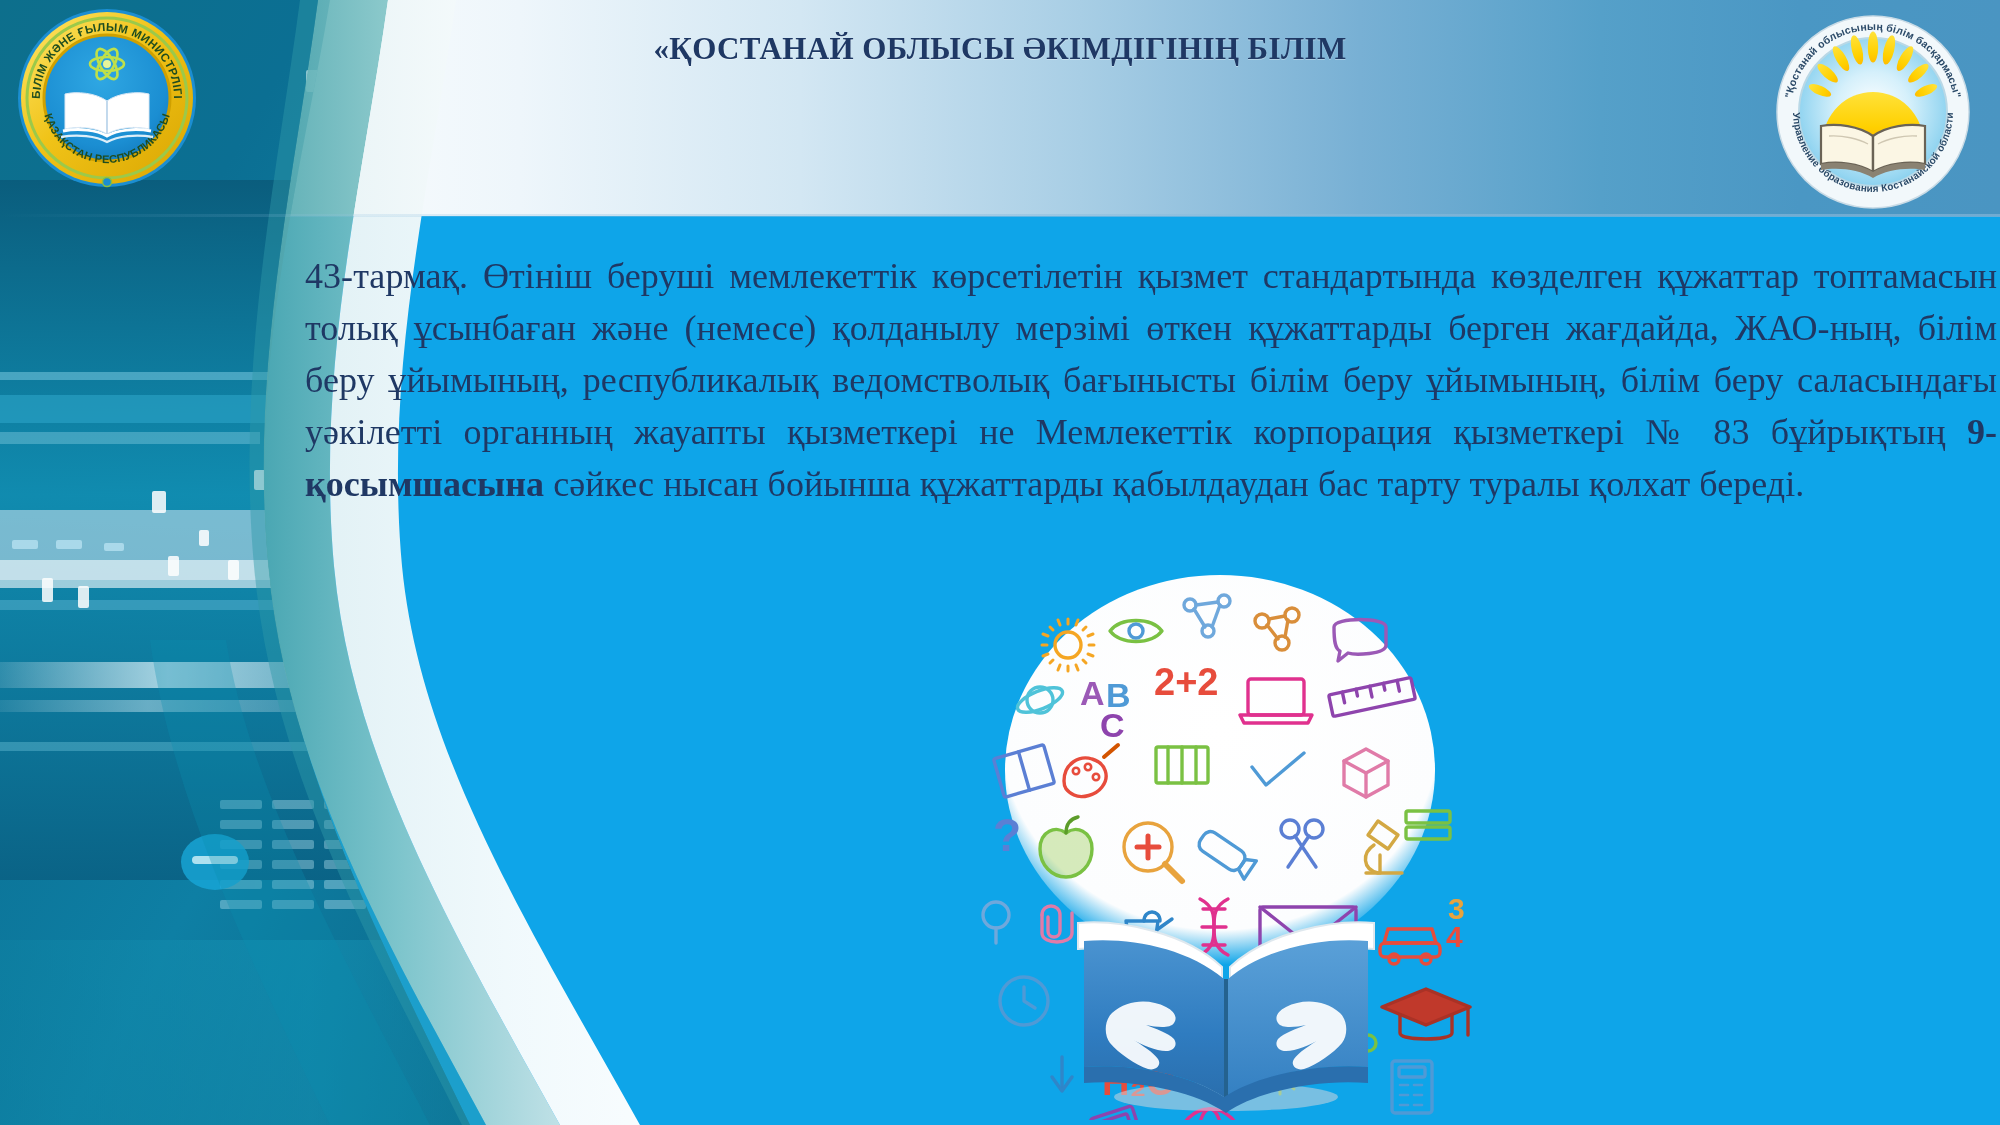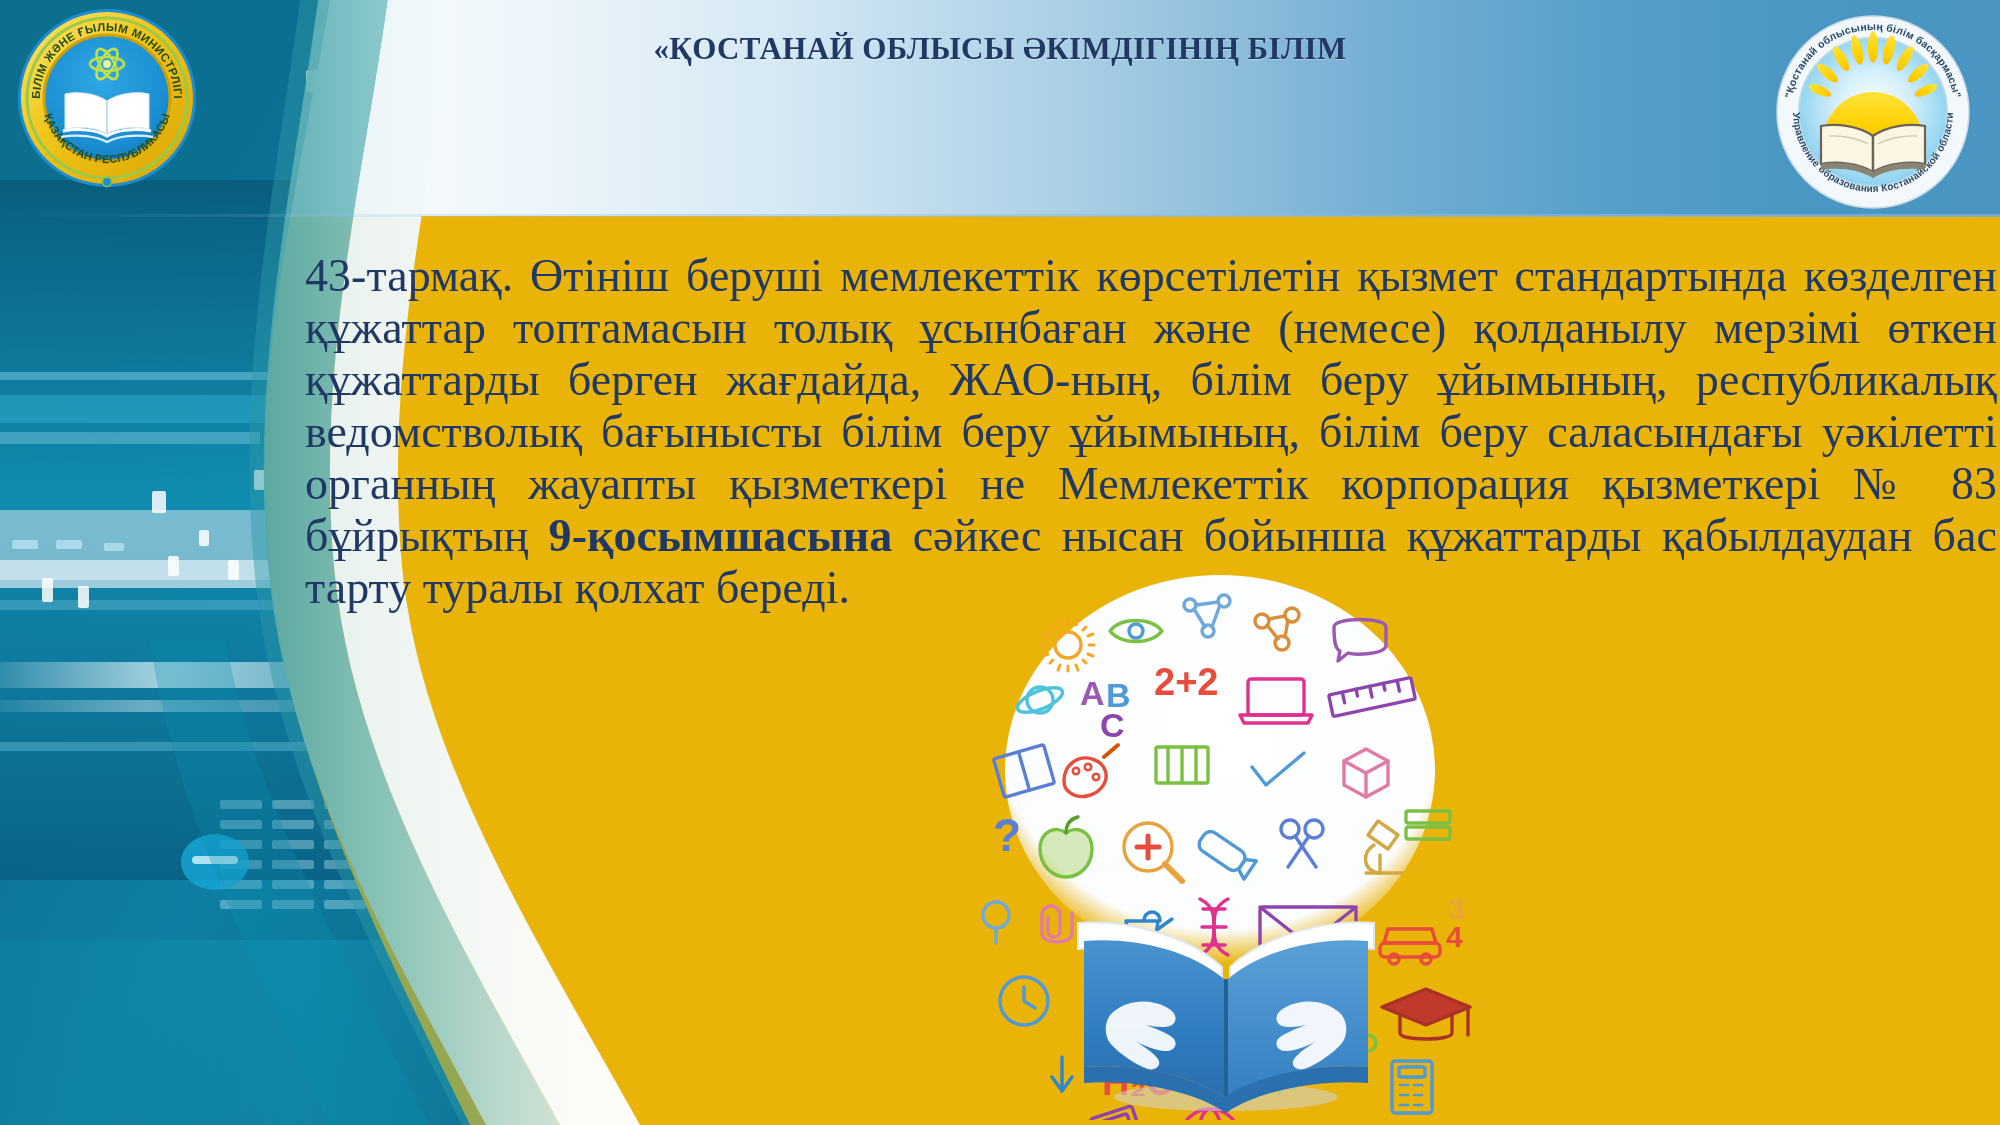--- a/index.html
+++ b/index.html
@@ -8,21 +8,21 @@
     background: #ffffff;
   }
   body {
     font-family: "Liberation Serif", serif;
   }
   .slide {
     position: relative;
     width: 2000px;
     height: 1125px;
     overflow: hidden;
-    background: #eab308;
+    background: #0ea5e9;
   }
 
   
   .header-band {
     position: absolute;
     left: 0; top: 0;
     width: 2000px;
     height: 216px;
     background: linear-gradient(to right,
         #ffffff 0%,
@@ -74,21 +74,21 @@
 
   
   .body-text {
     position: absolute;
     left: 305px;
     top: 250px;
     width: 1692px;
     z-index: 10;
     color: #1f3864;
     font-family: "Liberation Serif", serif;
-    font-size: 46px;
+    font-size: 36px;
     line-height: 52px;
     text-align: justify;
     text-justify: inter-word;
     letter-spacing: .05px;
   }
   .body-text b { font-weight: bold; }
 
   
   .emblem-left {
     position: absolute;

